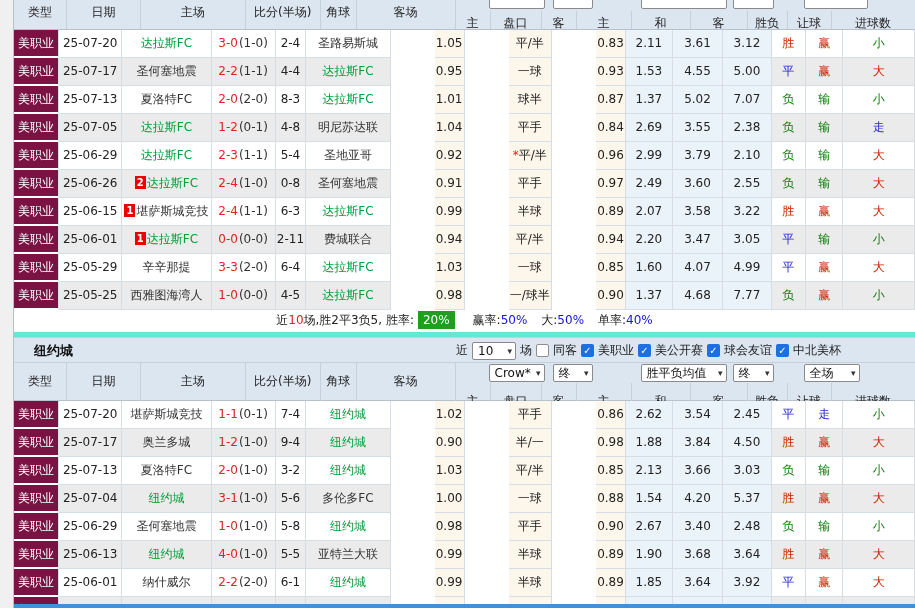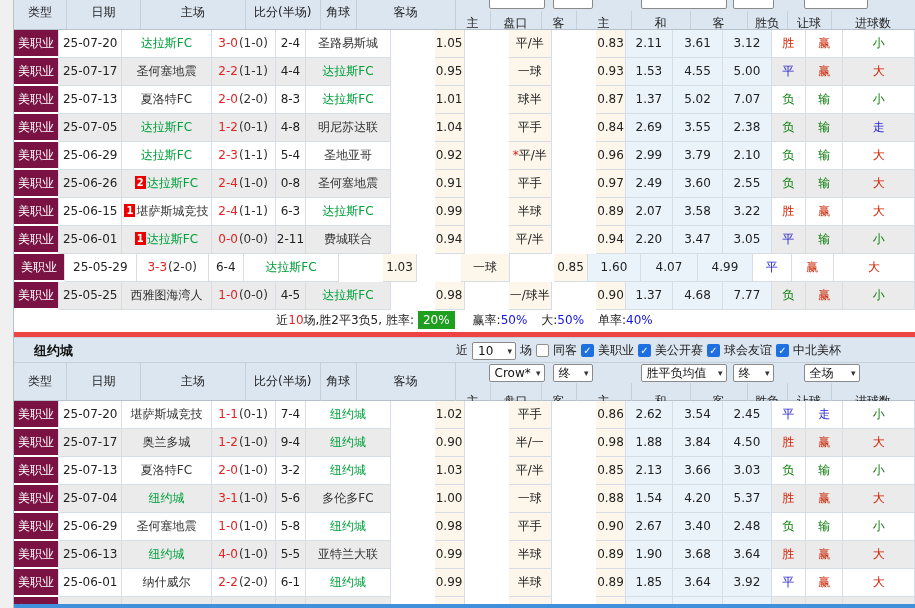--- a/index.html
+++ b/index.html
@@ -1,17 +1,17 @@
 <!DOCTYPE html>
 <html><head>
 <meta charset="utf-8">
 <style>
   html,body{margin:0;padding:0;}
   body{width:915px;height:608px;background:#f0f0f0;font-family:"DejaVu Sans","Liberation Sans",sans-serif;font-size:12px;color:#222;overflow:hidden;}
-  .content{position:absolute;left:13px;top:0;width:902px;height:608px;background:#ef4444;border-left:1px solid #b7c1cb;overflow:hidden;box-sizing:border-box;}
+  .content{position:absolute;left:13px;top:0;width:902px;height:608px;background:#5eead4;border-left:1px solid #b7c1cb;overflow:hidden;box-sizing:border-box;}
   
   .c0{width:53px}.c1{width:74px}.c2{width:105px}.c3{width:75px}.c4{width:36px}.c5{width:99px}
   .c6{width:35px}.c7{width:51px}.c8{width:35px}.c9{width:55px}.c10{width:59px}.c11{width:57px}
   .c12{width:40px}.c13{width:44px}.c14{width:84px}
   .cell,.hc{box-sizing:border-box;text-align:center;overflow:hidden;white-space:nowrap;border-right:1px solid #d6dde4;}
   
   .thead1{display:flex;height:30px;background:#dce6f1;border-bottom:1px solid #b7c1cb;position:relative;overflow:hidden;box-sizing:border-box;}
   .thead1 .hc{height:30px;line-height:24px;border-right:1px solid #c6d0da;font-size:12px;}
   .hright{position:relative;width:460px;height:30px;}
   .hsub{position:absolute;bottom:0;left:0;display:flex;height:19px;line-height:18px;width:460px;}
@@ -223,20 +223,21 @@
         <div class="cell c9 lblue">2.20</div>
         <div class="cell c10 lblue">3.47</div>
         <div class="cell c11 lblue">3.05</div>
         <div class="cell c12 plain" style="color: rgb(38, 38, 205);">平</div>
         <div class="cell c13 plain" style="color: rgb(10, 125, 10);">输</div>
         <div class="cell c14 plain" style="color: rgb(10, 125, 10);">小</div>
       </div>
       <div class="row">
         <div class="cell c0 league">美职业</div>
         <div class="cell c1 plain">25-05-29</div>
+        <div class="cell c2 plain"><span class="team">辛辛那提</span></div>
         <div class="cell c3 plain"><span class="score">3-3</span><span class="half">(2-0)</span></div>
         <div class="cell c4 plain">6-4</div>
         <div class="cell c5 plain"><span class="team g">达拉斯FC</span></div>
         <div class="cell c6 cream">1.03</div>
         <div class="cell c7 cream">一球</div>
         <div class="cell c8 cream">0.85</div>
         <div class="cell c9 lblue">1.60</div>
         <div class="cell c10 lblue">4.07</div>
         <div class="cell c11 lblue">4.99</div>
         <div class="cell c12 plain" style="color: rgb(38, 38, 205);">平</div>

